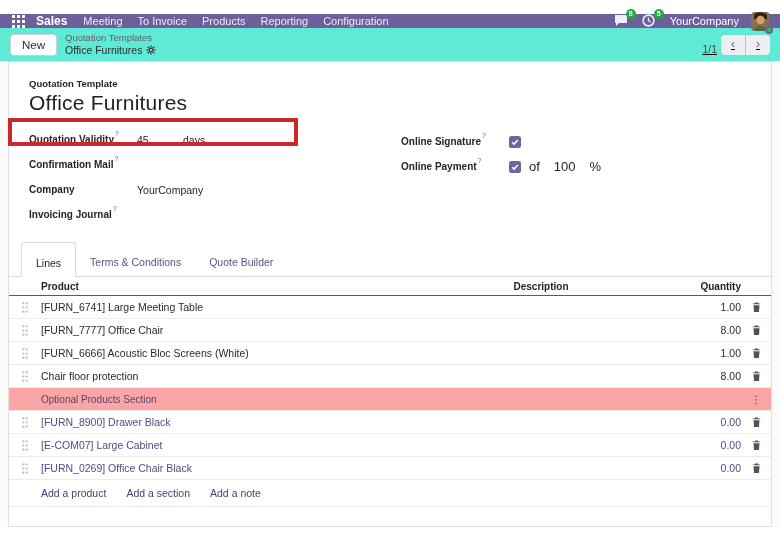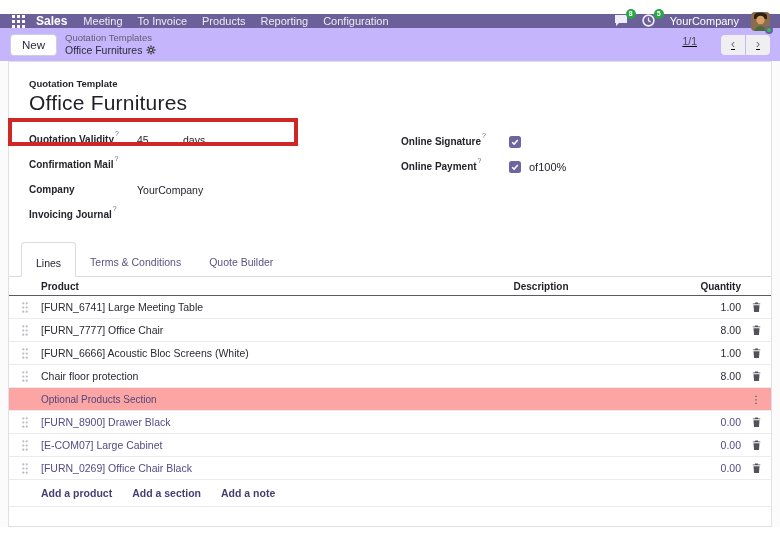--- a/index.html
+++ b/index.html
@@ -15,27 +15,27 @@
   .nav-item { font-size:11px; color:rgba(255,255,255,.88); margin-right:15px; cursor:pointer; }
   .nav-right { margin-left:auto; display:flex; align-items:center; gap:12px; }
   .nav-icon-wrap { position:relative; width:16px; height:14px; cursor:pointer; }
   .nav-badge { position:absolute; top:-5px; right:-6px; min-width:10px; height:10px; border-radius:6px; background:#28a745; color:#fff; font-size:7px; line-height:10px; text-align:center; padding:0 2px; font-weight:700; }
   .nav-company { font-size:11px; color:#fff; cursor:pointer; }
   .avatar { position:relative; width:19px; height:19px; border-radius:4px; overflow:visible; cursor:pointer; }
   .avatar svg { border-radius:4px; display:block; }
   .status-dot { position:absolute; right:-3px; bottom:-3px; width:8px; height:8px; border-radius:50%; background:#2fbf4f; border:2px solid #6c609b; }
 
   
-  .control { height:33px; display:flex; align-items:center; padding:0 10px; background:#c4b5fd; }
+  .control { height:33px; display:flex; align-items:center; padding:0 10px; background:#5eead4; }
   .btn-new { border:1px solid #cfcfd6; background:#fff; border-radius:4px; padding:4px 11px; font-size:11.5px; color:#2d2a37; margin-right:8px; cursor:pointer; font-family:inherit; }
   .crumbs { display:flex; flex-direction:column; line-height:1.15; }
   .crumb-parent { font-size:9.5px; color:#63606b; cursor:pointer; }
   .crumb-current { font-size:10.5px; color:#2e2b39; display:flex; align-items:center; gap:4px; }
   .gear-icon { width:10px; height:10px; display:inline-block; cursor:pointer; }
-  .cp-right { margin-left:auto; display:flex; align-items:flex-start; gap:24px;text-decoration:underline; }
+  .cp-right { margin-left:auto; display:flex; align-items:flex-end; gap:4px;text-decoration:underline; }
   .pager-count { font-size:10.5px; color:#4a4a50; }
   .pager-group { display:flex; border-radius:4px; overflow:hidden; }
   .pager-btn { width:24px; height:20px; background:#efeff2; color:#6a6a72; font-size:12px; line-height:19px; text-align:center; cursor:pointer; user-select:none; }
   .pager-btn + .pager-btn { margin-left:1px; }
 
   
   .content-bg { height:466px; background:#fbfbfc; padding:0 8px; }
   .sheet { position:relative; height:466px; background:#fff; border:1px solid #dfdfe4; padding:16px 20px 0 20px; }
 
   .sheet-label { font-size:9.5px; font-weight:700; color:#24242c; margin-bottom:2px; }
@@ -46,21 +46,21 @@
 
   .fields { display:flex; margin-top:12px; }
   .col-left { width:372px; }
   .col-right { flex:1; padding-top:2px; }
   .frow { display:flex; align-items:center; height:25px; }
   .flabel { width:108px; font-size:10px; font-weight:700; color:#24242c; }
   .fhelp { font-size:7px; color:#6a5f8f; vertical-align:super; position:relative; top:-3px; margin-left:1px; font-weight:400; }
   .fvalue { font-size:10.5px; color:#24242c; }
   .fvalue.num { width:46px; }
   .checkbox { width:12px; height:12px; border-radius:2.5px; background:#6f63a0; display:inline-flex; align-items:center; justify-content:center; margin-right:8px; cursor:pointer; }
-  .pay-extra { font-size:11px; color:#24242c; display:inline-flex; align-items:center; }
+  .pay-extra { font-size:13px; color:#24242c; display:inline-flex; gap:14px; align-items:center; }
 
   
   .tabbar { display:flex; margin-top:14px; border-bottom:1px solid #d9d9de; margin-left:-20px; margin-right:-20px; padding-left:12px; }
   .tab { font-size:10.5px; padding:14px 14px 7px; color:#5a5380; cursor:pointer; position:relative; top:1px; }
   .tab.active { color:#1f1f28; background:#fff; border:1px solid #d9d9de; border-bottom:1px solid #fff; border-radius:4px 4px 0 0; }
 
   
   .otable { margin-left:-20px; margin-right:-20px; }
   .trow { display:flex; align-items:center; height:23px; border-bottom:1px solid #ebebee; }
   .trow.head { height:19px; border-bottom:1px solid #5a5a60; }
@@ -68,21 +68,21 @@
   .c-name { flex:1; font-size:10.5px; color:#2a2a33; }
   .c-desc { width:260px; text-align:center; font-size:10.5px; }
   .c-qty { width:70px; text-align:right; font-size:10.5px; color:#2a2a33; }
   .c-trash { width:30px; display:flex; justify-content:center; align-items:center; cursor:pointer; }
   .trow.head .c-name, .trow.head .c-desc, .trow.head .c-qty { font-size:10px; font-weight:700; color:#1f1f28; }
   .trow.section { background:#fca5a5; }
   .trow.section .c-name { color:#4f477c; font-size:10px; }
   .kebab { width:30px; text-align:center; font-size:10px; color:#3f3f46; cursor:pointer; }
   .trow.optional .c-name, .trow.optional .c-qty { color:#544a85; }
   .footer-links { display:flex; gap:20px; padding:7px 0 7px 32px; border-bottom:1px solid #ebebee; }
-  .add-link { font-size:10.5px; font-weight:700; color:#473d72; cursor:pointer; }
+  .add-link { font-size:10.5px; font-weight:400; color:#473d72; cursor:pointer; }
 
   .bottom-strip { height:20px; background:#fff; }
   svg { display:block; }
 </style>
 </head>
 <body>
 
 <div class="top-strip"></div>
 
 <div class="navbar">

